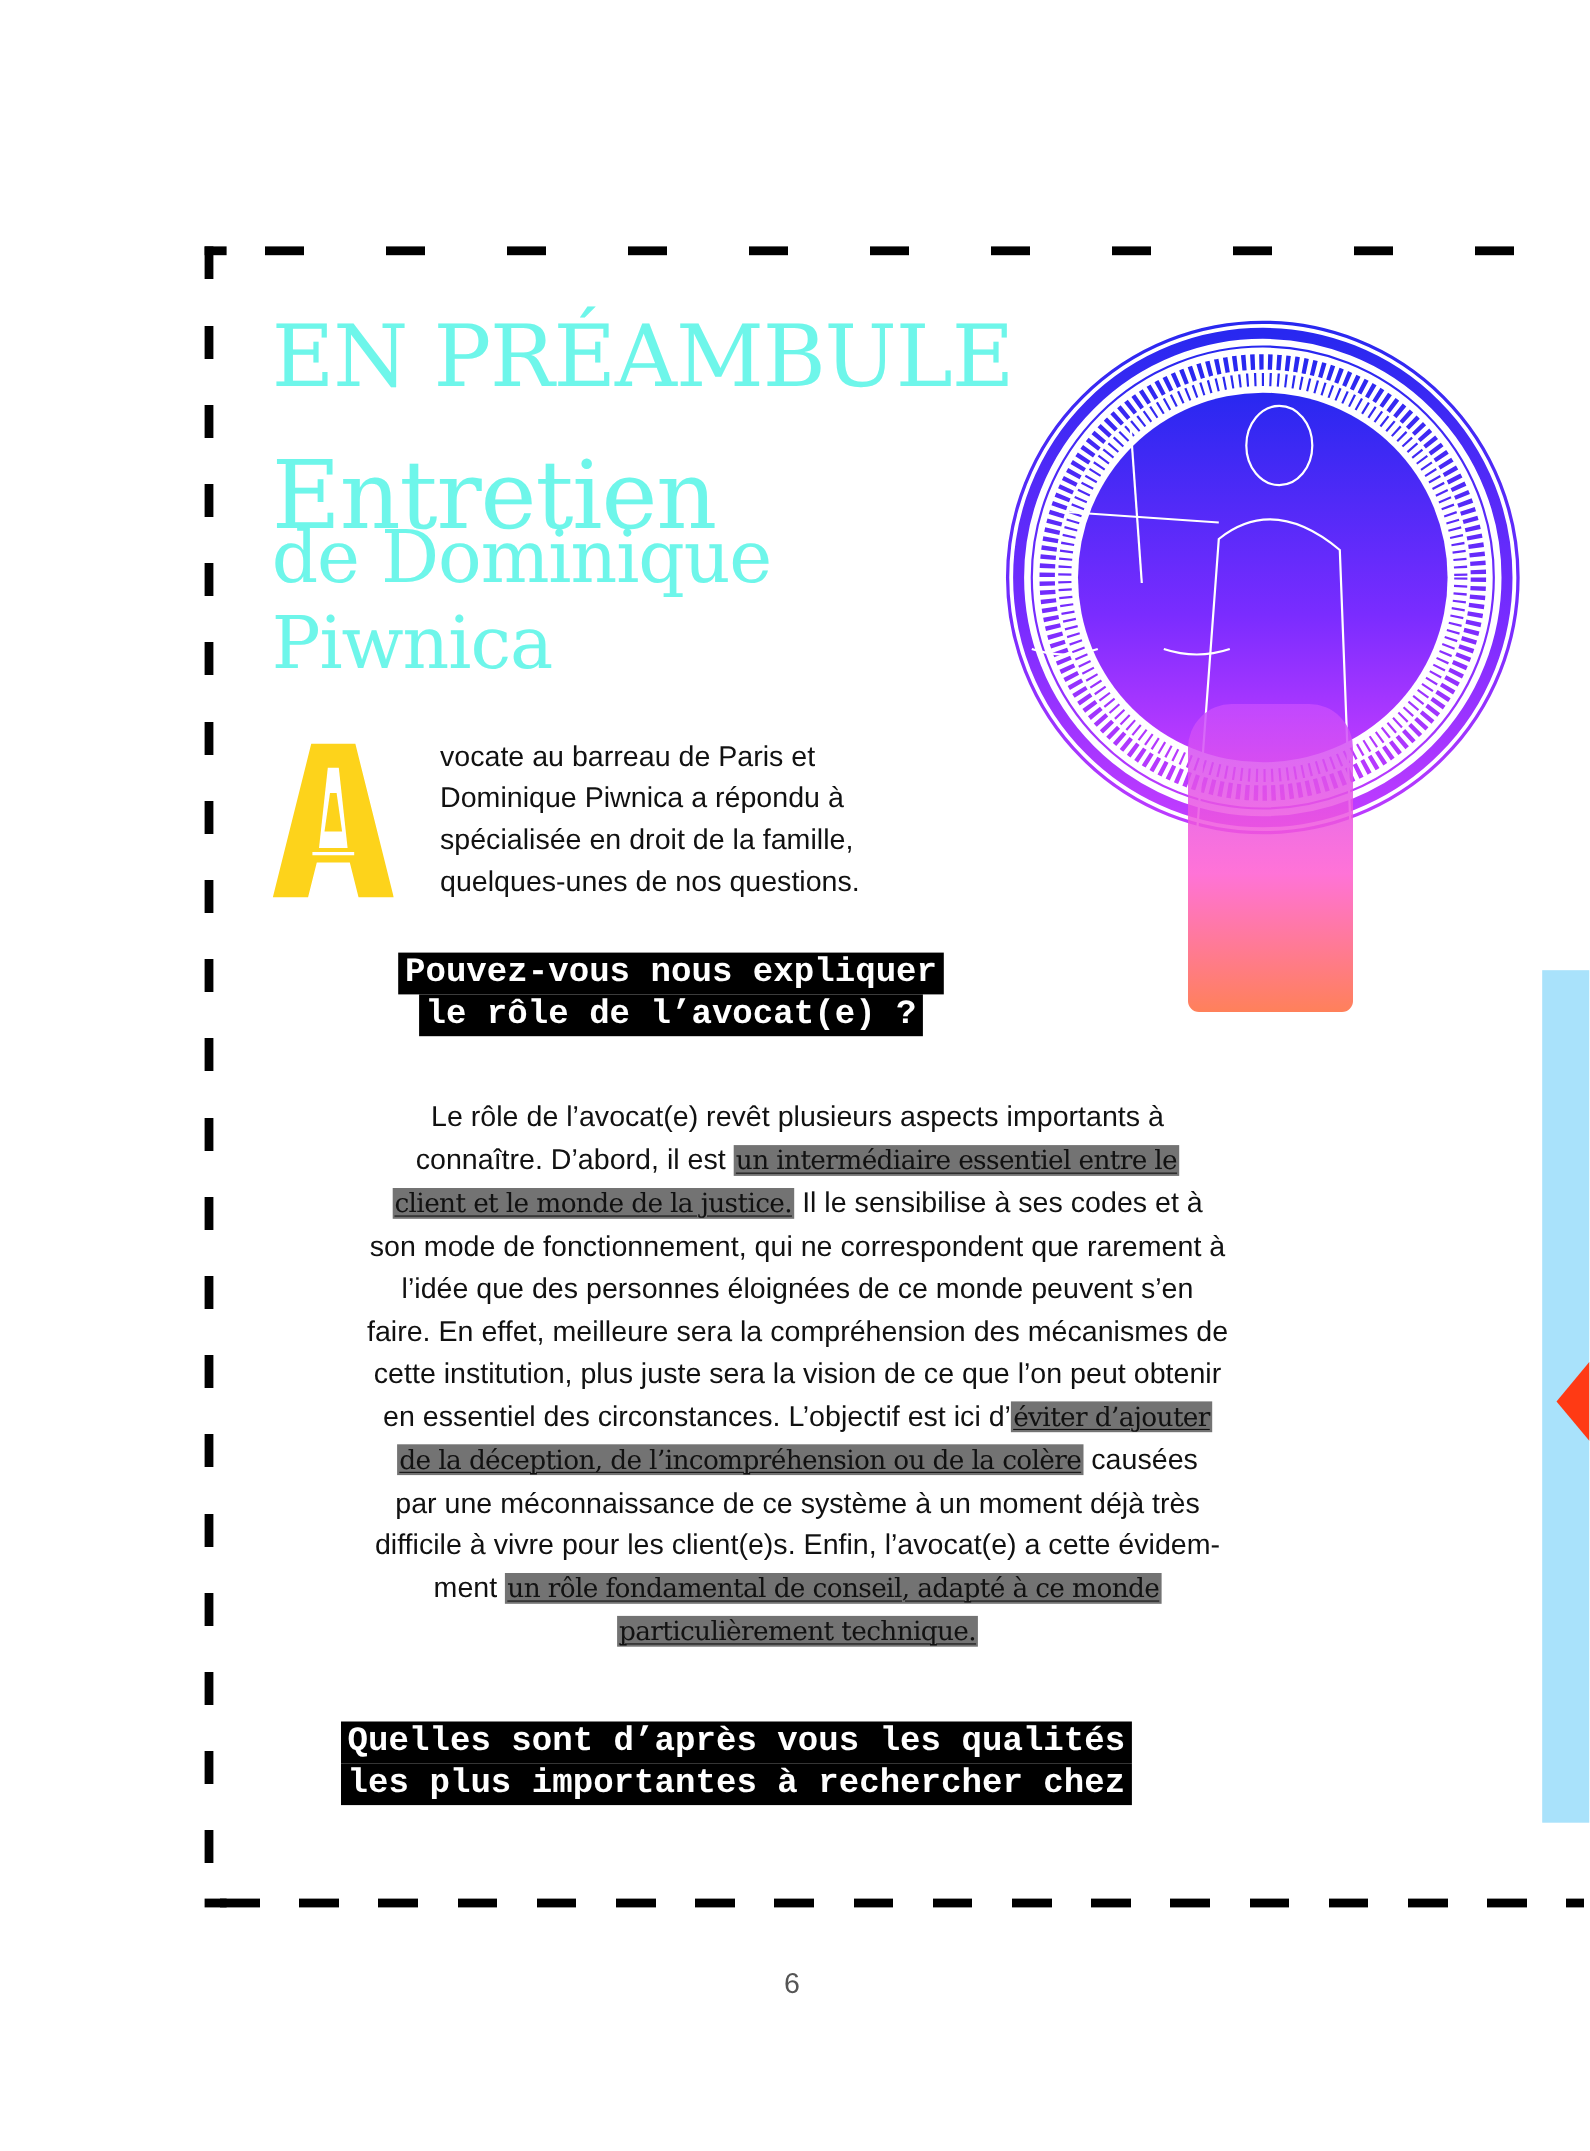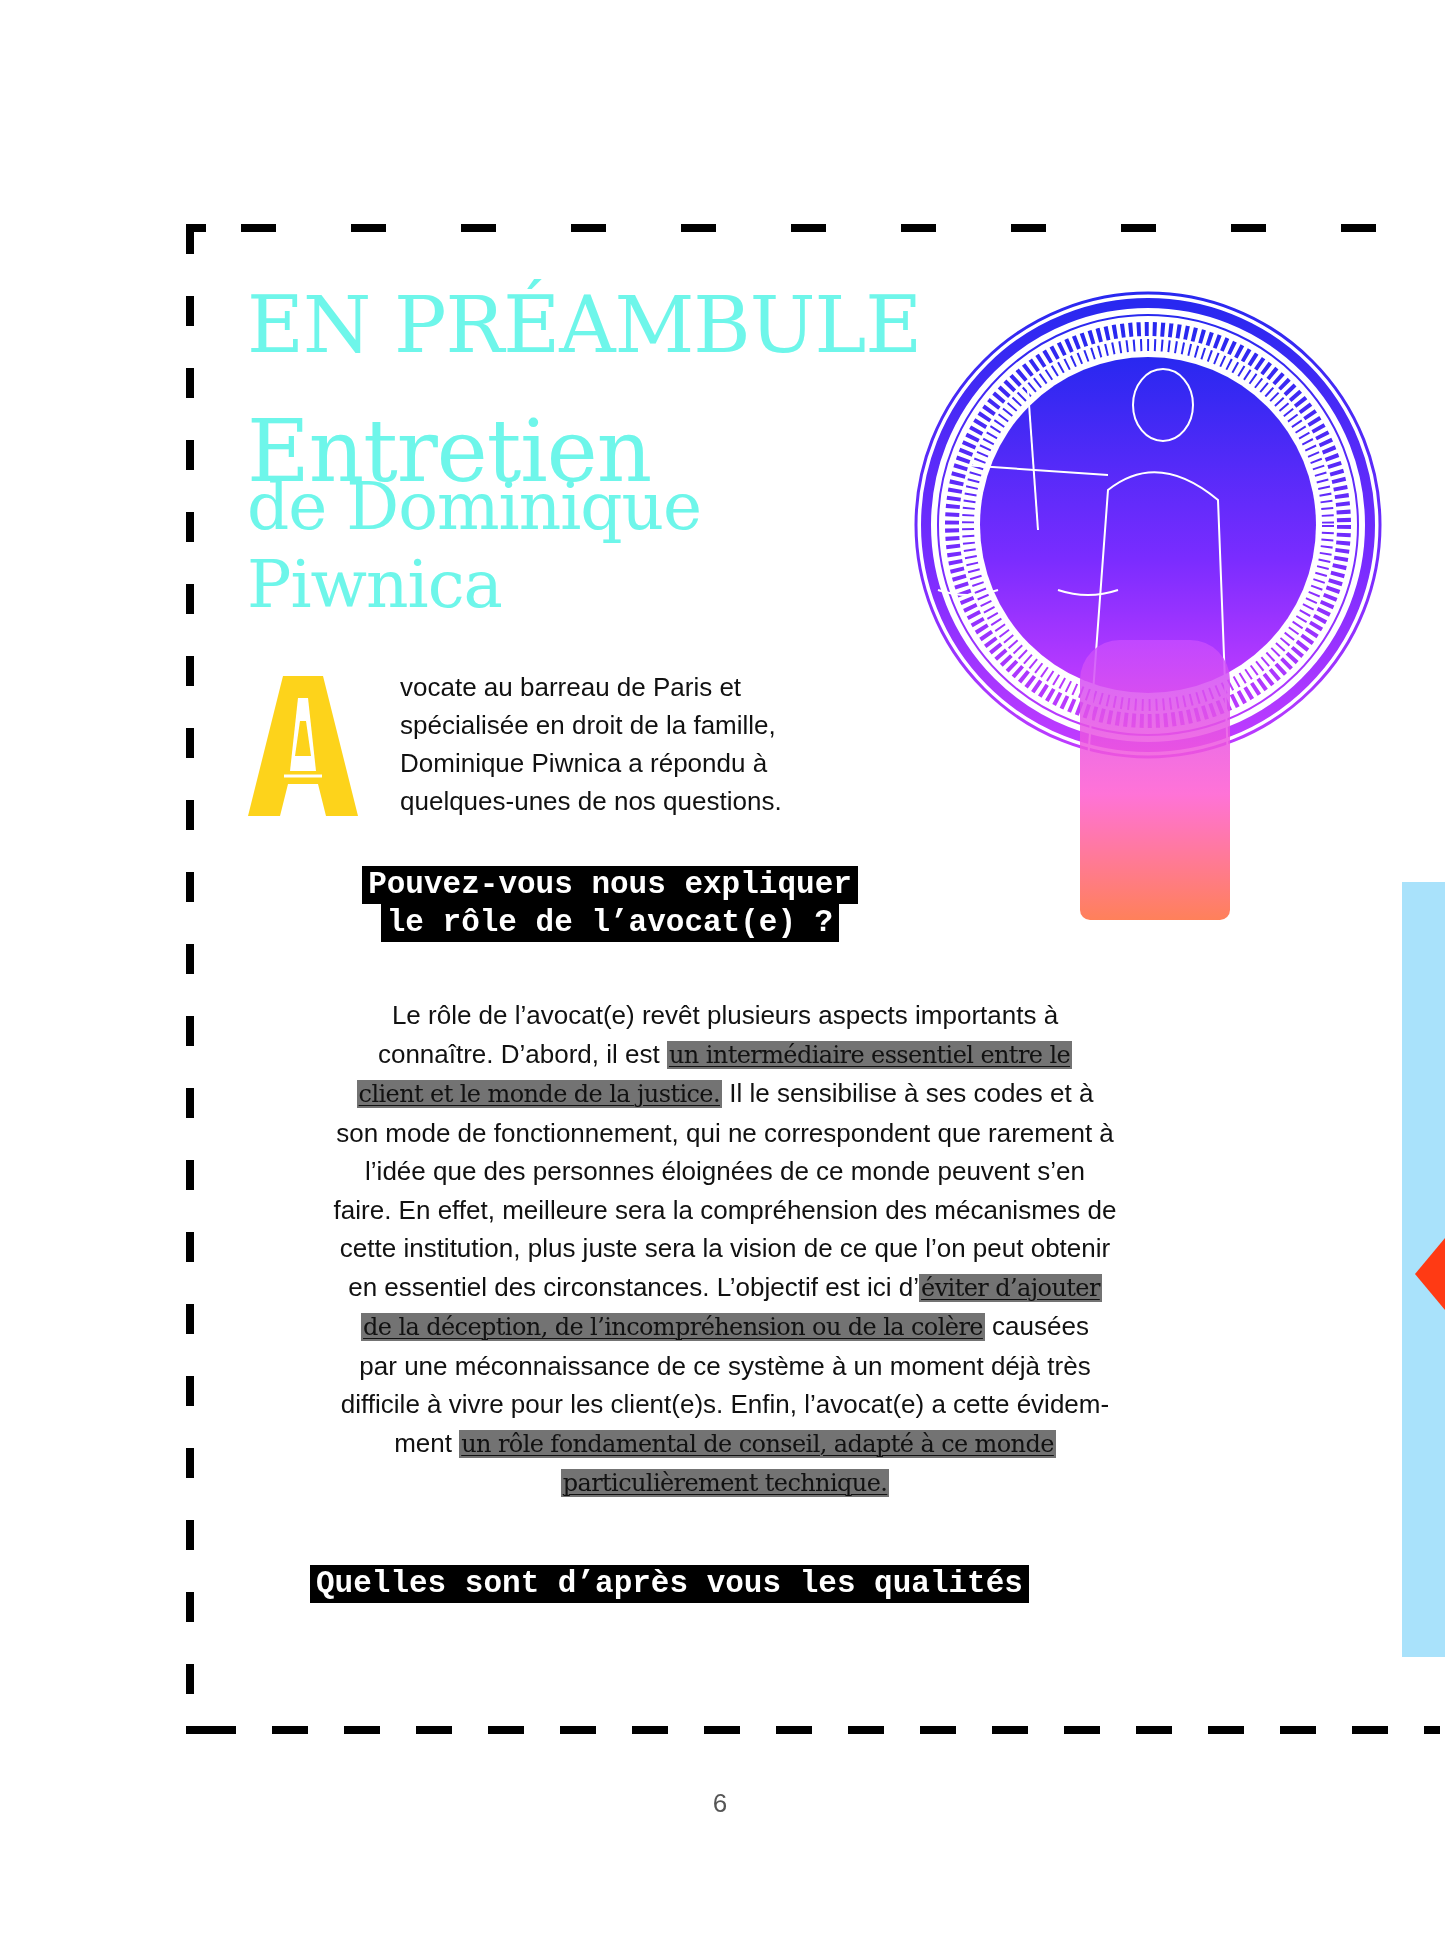--- a/index.html
+++ b/index.html
@@ -91,22 +91,22 @@
 
 <svg class="dropcap" viewBox="0 0 110 140">
   <polygon points="35,0 75,0 110,140 78,140 70,108 40,108 32,140 0,140" fill="#fdd31b"></polygon>
   <polygon points="50,22 60,22 68,95 42,95" fill="#ffffff"></polygon>
   <polygon points="52,45 58,45 63,80 47,80" fill="#fdd31b"></polygon>
   <line x1="36" y1="100" x2="74" y2="100" stroke="#fff" stroke-width="3"></line>
 </svg>
 
 <div class="intro">
   <span>vocate au barreau de Paris et</span>
+  <span>Dominique Piwnica a répondu à</span>
   <span>spécialisée en droit de la famille,</span>
-  <span>Dominique Piwnica a répondu à</span>
   <span>quelques-unes de nos questions.</span>
 </div>
 
 <div class="question q1">
   <span>Pouvez-vous nous expliquer</span><br>
   <span>le rôle de l’avocat(e) ?</span>
 </div>
 
 <div class="answer">
   <span class="line">Le rôle de l’avocat(e) revêt plusieurs aspects importants à</span>
@@ -119,18 +119,19 @@
   <span class="line"><span>en essentiel des circonstances. L’objectif est ici d’</span><span class="hl">éviter d’ajouter</span></span>
   <span class="line"><span class="hl">de la déception, de l’incompréhension ou de la colère</span><span> causées</span></span>
   <span class="line">par une méconnaissance de ce système à un moment déjà très</span>
   <span class="line">difficile à vivre pour les client(e)s. Enfin, l’avocat(e) a cette évidem-</span>
   <span class="line"><span>ment </span><span class="hl">un rôle fondamental de conseil, adapté à ce monde</span></span>
   <span class="line"><span class="hl">particulièrement technique.</span></span>
 </div>
 
 <div class="question q2">
   <span>Quelles sont d’après vous les qualités</span>
+  <span>les plus importantes à rechercher chez</span>
 </div>
 
 <div class="side-panel"></div>
 <div class="side-arrow"></div>
 
 <div class="page-num">6</div>
 
 </body></html>

